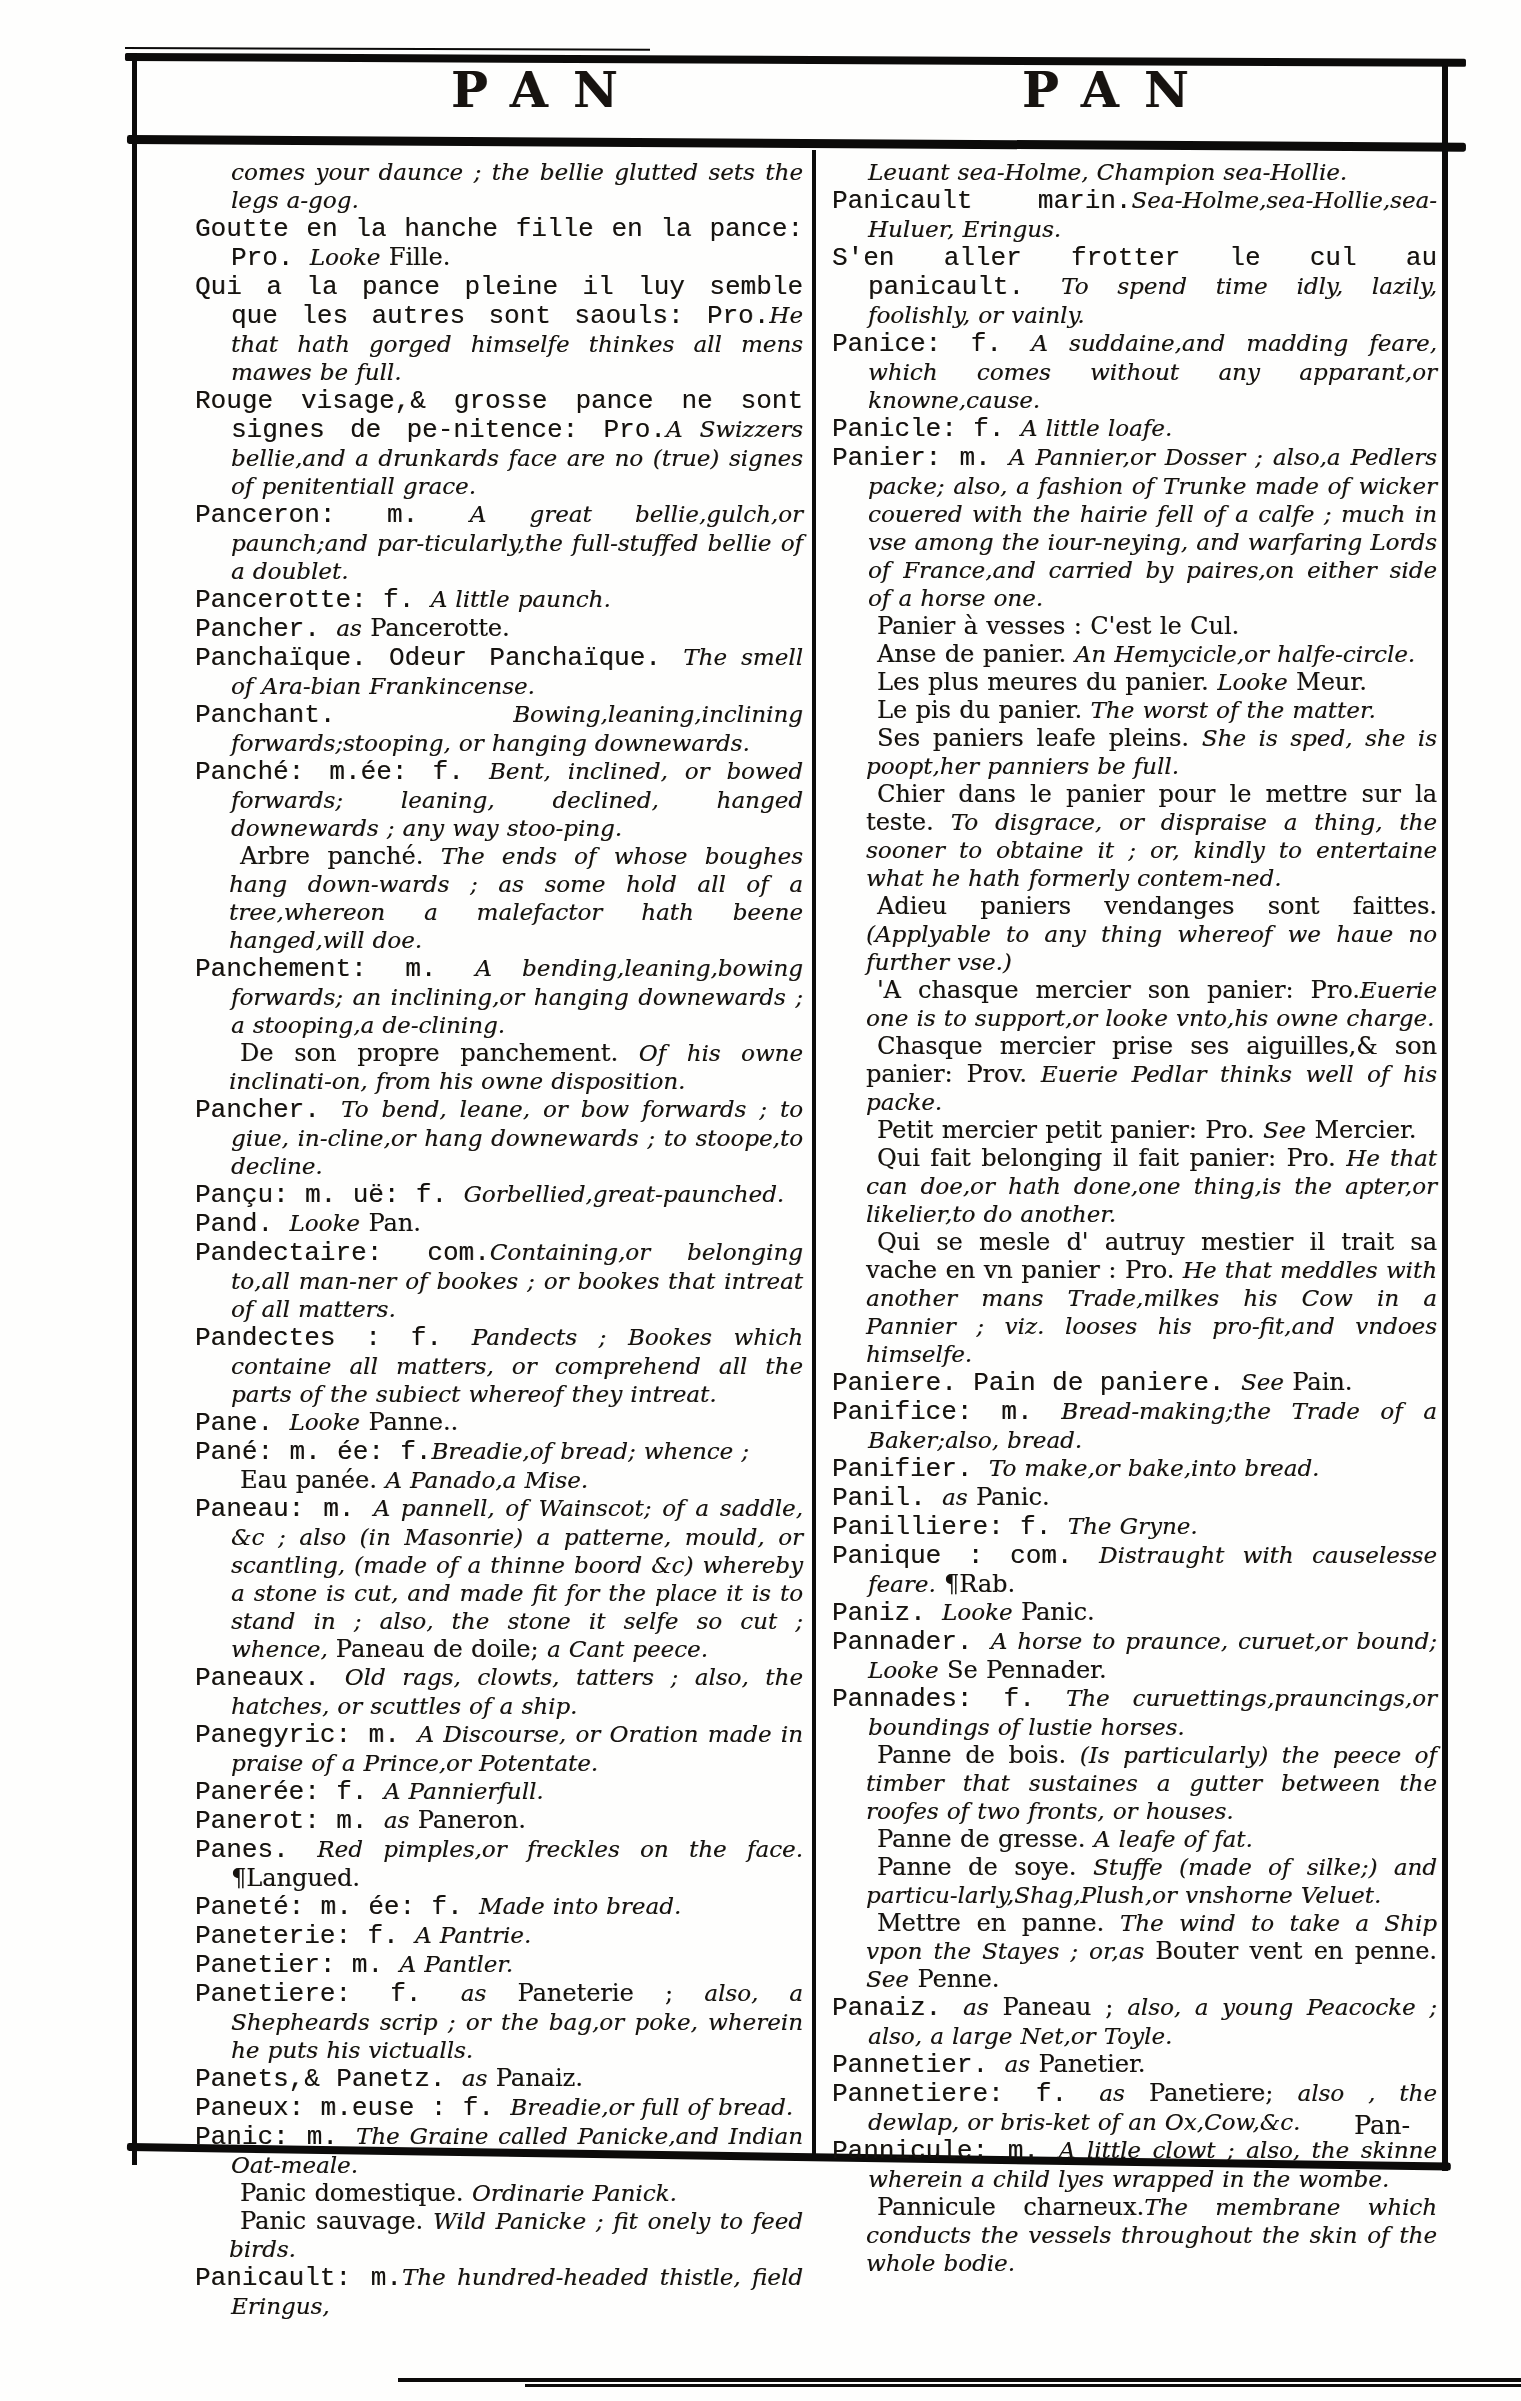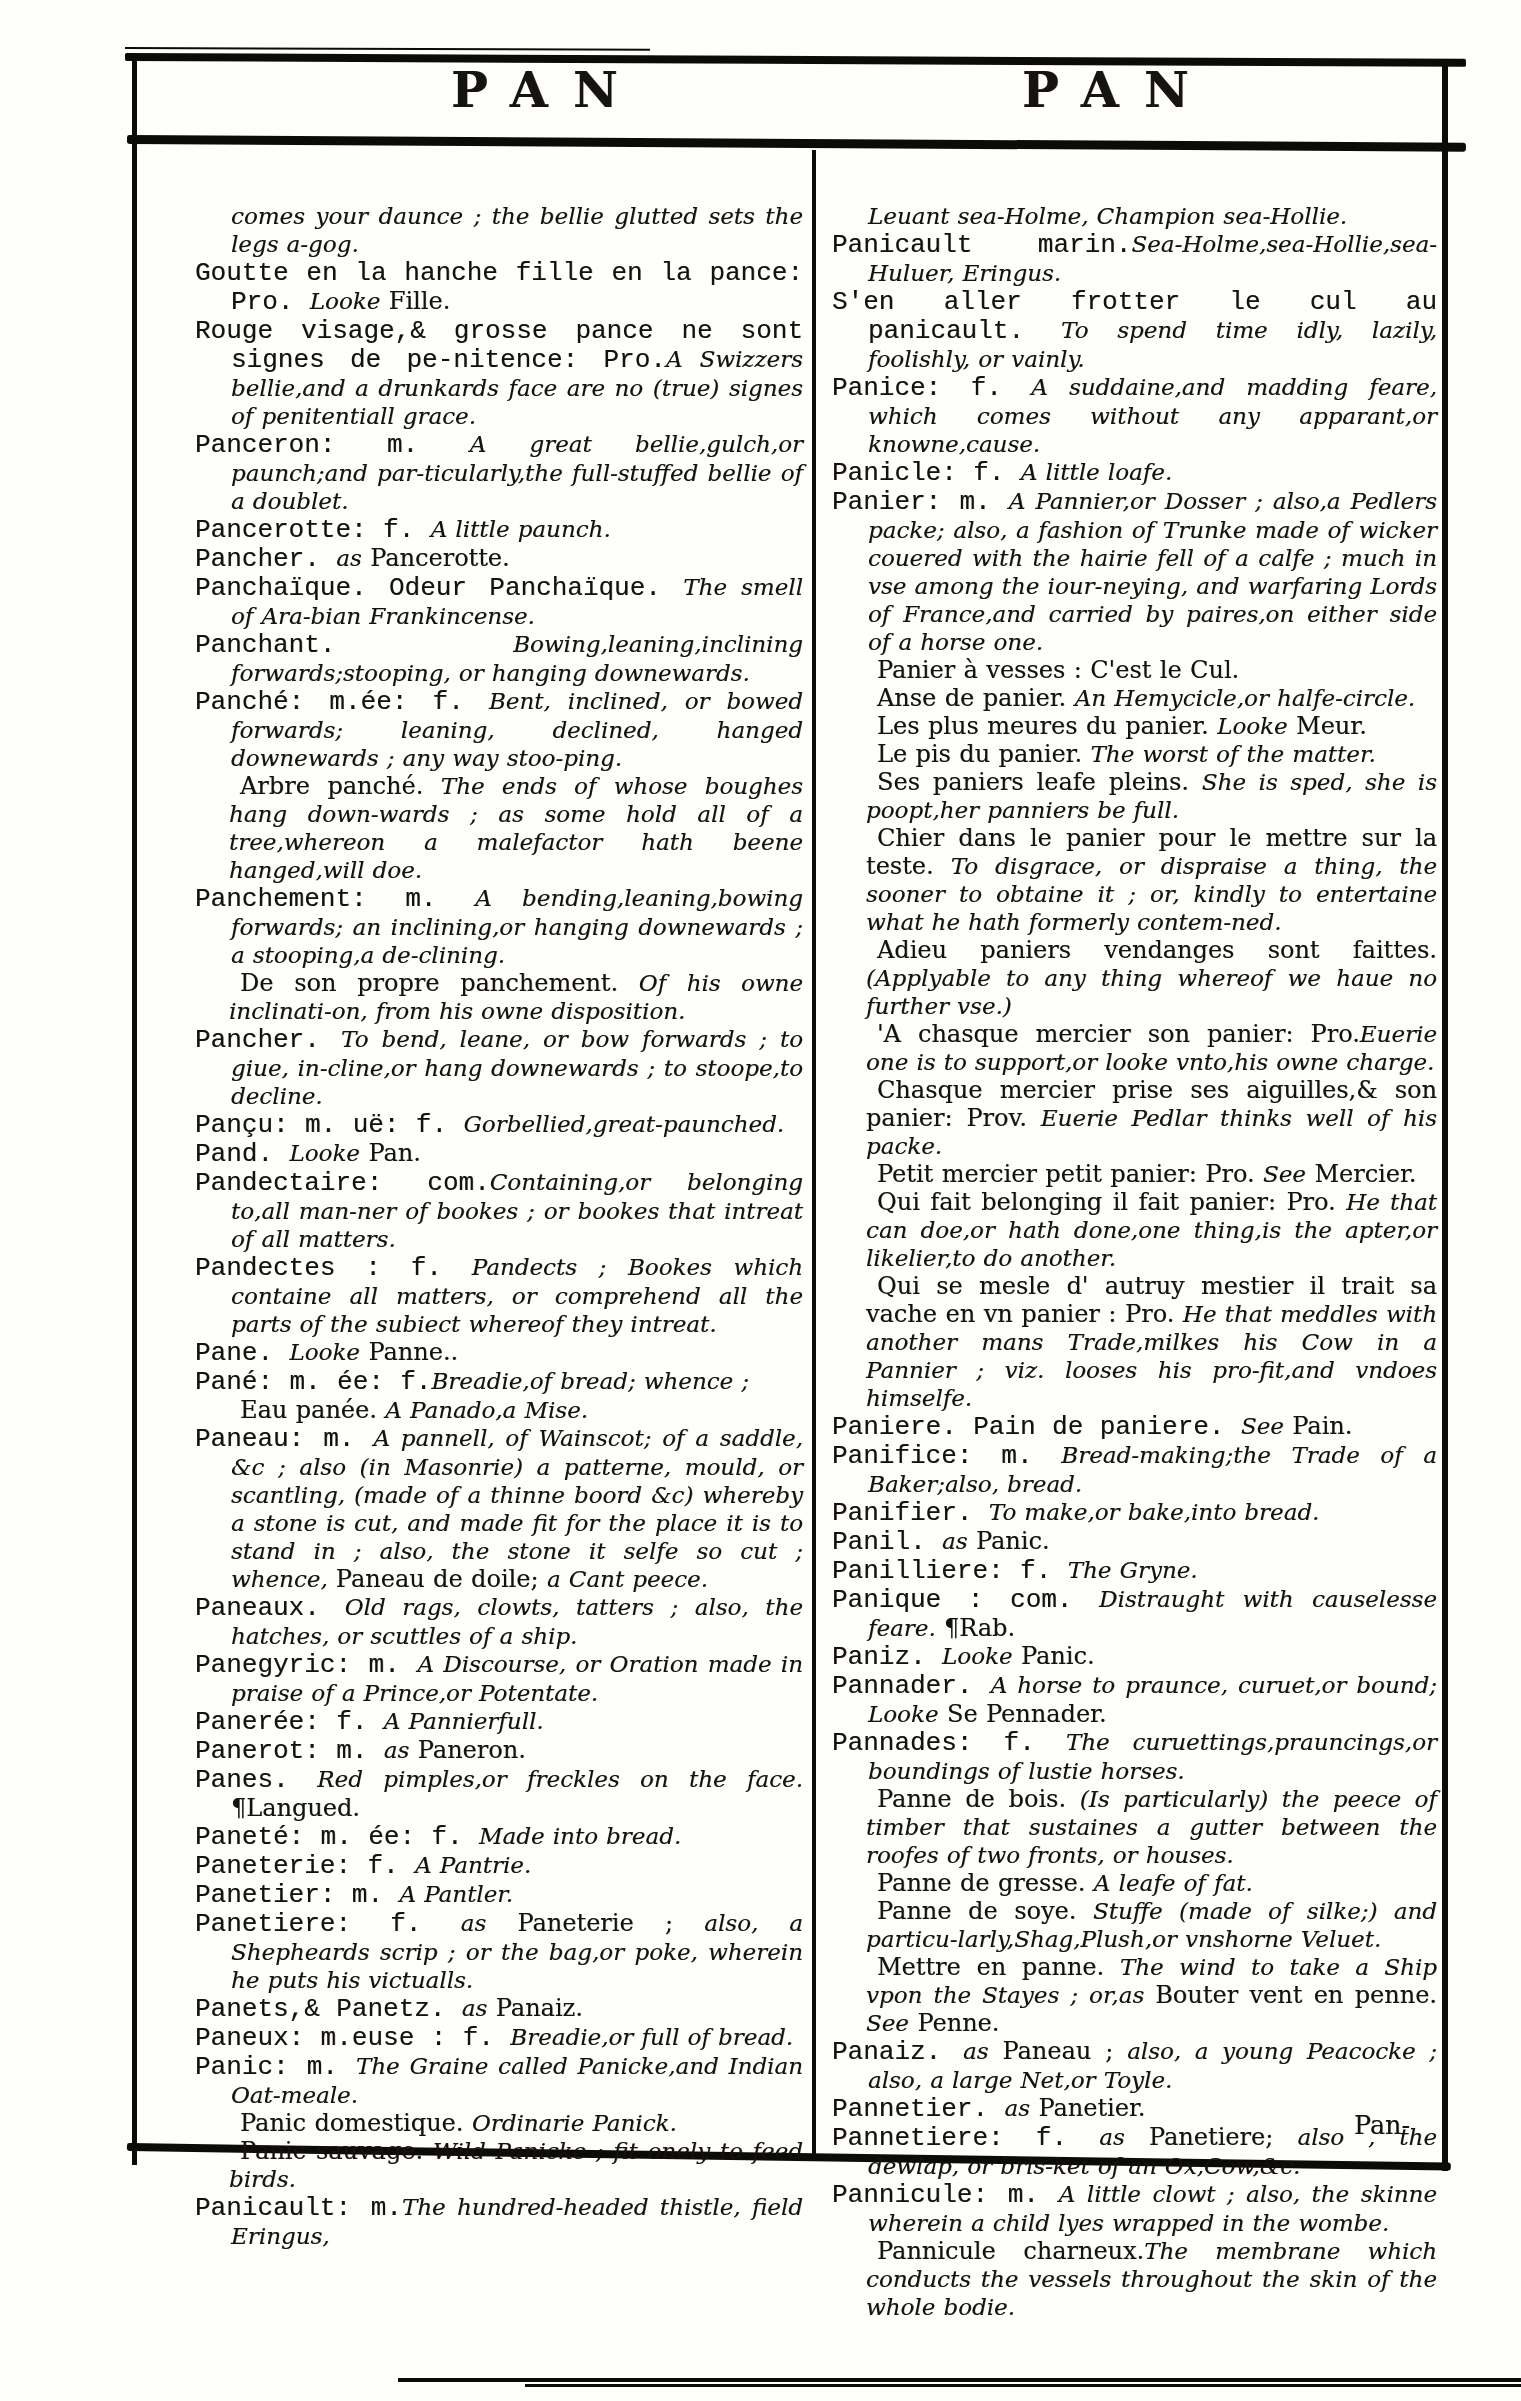--- a/index.html
+++ b/index.html
@@ -35,21 +35,21 @@
   .col{position:absolute;top:158px;font-size:23px;line-height:28px;}
   .col-left{left:195px;width:608px;}
   .col-right{left:832px;width:605px;}
   .entry{
     margin:0;text-align:justify;
     text-shadow:0.4px 0.3px 0 rgba(21,18,14,0.45);
     word-spacing:0.8px;
   }
   .entry.head{padding-left:36px;text-indent:-36px;}
   .entry.sub{padding-left:34px;text-indent:11px;}
-  .entry.cont{padding-left:36px;text-indent:0;margin-top:44px;}
+  .entry.cont{padding-left:36px;text-indent:0;}
   .seg-headword{font-size:26px;font-family:Liberation Mono, monospace;}
   .seg-roman{font-size:24px;}
   .seg-italic{font-style:italic;font-size:23px;}
   
   .catchword{
     position:absolute;left:1354px;top:2110px;
     font-size:25.4px;
     text-shadow:0.4px 0.3px 0 rgba(21,18,14,0.45);
   }
 </style>
@@ -67,20 +67,21 @@
   <div class="rule rule-bottom"></div>
   <div class="rule scan-edge-1"></div>
   <div class="rule scan-edge-2"></div>
 
   <div class="pan-title pan-left">PAN</div>
   <div class="pan-title pan-right">PAN</div>
 
   <div class="col col-left">
       <p class="entry cont"><span class="seg-italic">comes your daunce ; the bellie glutted sets the legs a-gog.</span></p>
       <p class="entry head"><span class="seg-headword">Goutte en la hanche fille en la pance: Pro. </span><span class="seg-italic">Looke</span><span class="seg-roman"> Fille.</span></p>
+      <p class="entry head"><span class="seg-headword">Qui a la pance pleine il luy semble que les autres sont saouls: Pro.</span><span class="seg-italic">He that hath gorged himselfe thinkes all mens mawes be full.</span></p>
       <p class="entry head"><span class="seg-headword">Rouge visage,&amp; grosse pance ne sont signes de pe-nitence: Pro.</span><span class="seg-italic">A Swizzers bellie,and a drunkards face are no (true) signes of penitentiall grace.</span></p>
       <p class="entry head"><span class="seg-headword">Panceron: m. </span><span class="seg-italic">A great bellie,gulch,or paunch;and par-ticularly,the full-stuffed bellie of a doublet.</span></p>
       <p class="entry head"><span class="seg-headword">Pancerotte: f. </span><span class="seg-italic">A little paunch.</span></p>
       <p class="entry head"><span class="seg-headword">Pancher. </span><span class="seg-italic">as</span><span class="seg-roman"> Pancerotte.</span></p>
       <p class="entry head"><span class="seg-headword">Panchaïque. Odeur Panchaïque. </span><span class="seg-italic">The smell of Ara-bian Frankincense.</span></p>
       <p class="entry head"><span class="seg-headword">Panchant. </span><span class="seg-italic">Bowing,leaning,inclining forwards;stooping, or hanging downewards.</span></p>
       <p class="entry head"><span class="seg-headword">Panché: m.ée: f. </span><span class="seg-italic">Bent, inclined, or bowed forwards; leaning, declined, hanged downewards ; any way stoo-ping.</span></p>
       <p class="entry sub"><span class="seg-roman">Arbre panché. </span><span class="seg-italic">The ends of whose boughes hang down-wards ; as some hold all of a tree,whereon a malefactor hath beene hanged,will doe.</span></p>
       <p class="entry head"><span class="seg-headword">Panchement: m. </span><span class="seg-italic">A bending,leaning,bowing forwards; an inclining,or hanging downewards ; a stooping,a de-clining.</span></p>
       <p class="entry sub"><span class="seg-roman">De son propre panchement. </span><span class="seg-italic">Of his owne inclinati-on, from his owne disposition.</span></p>

